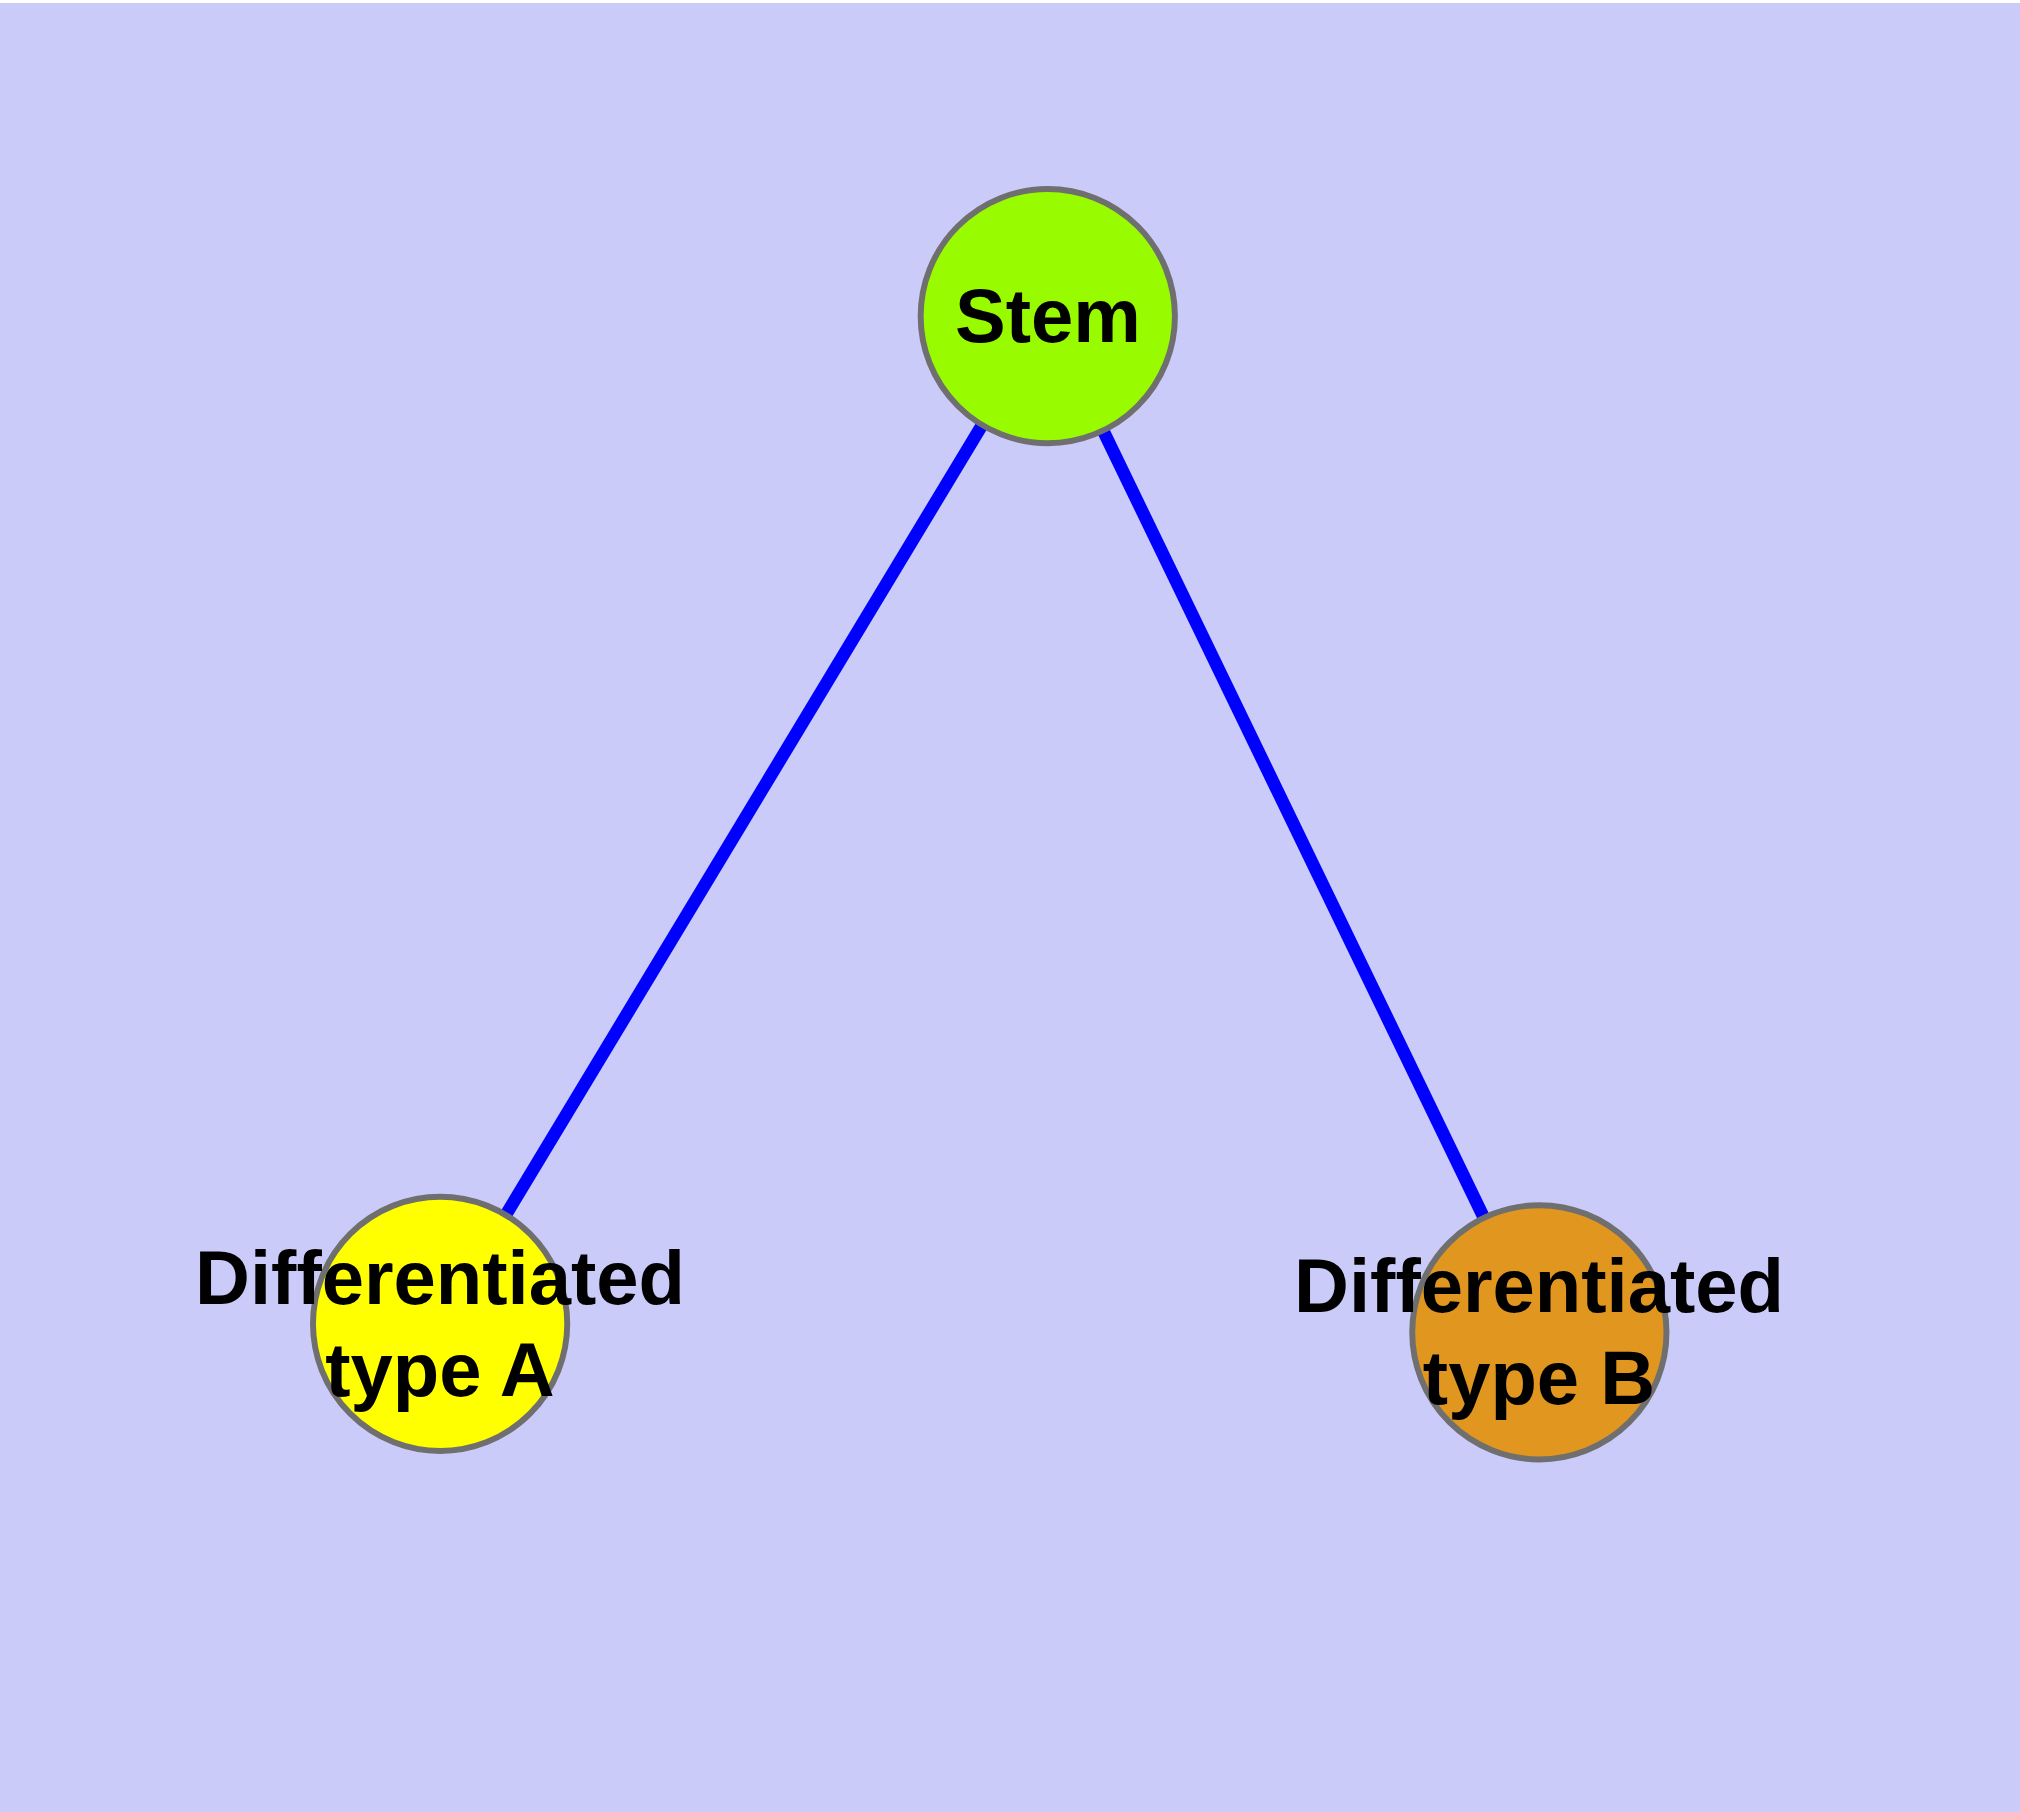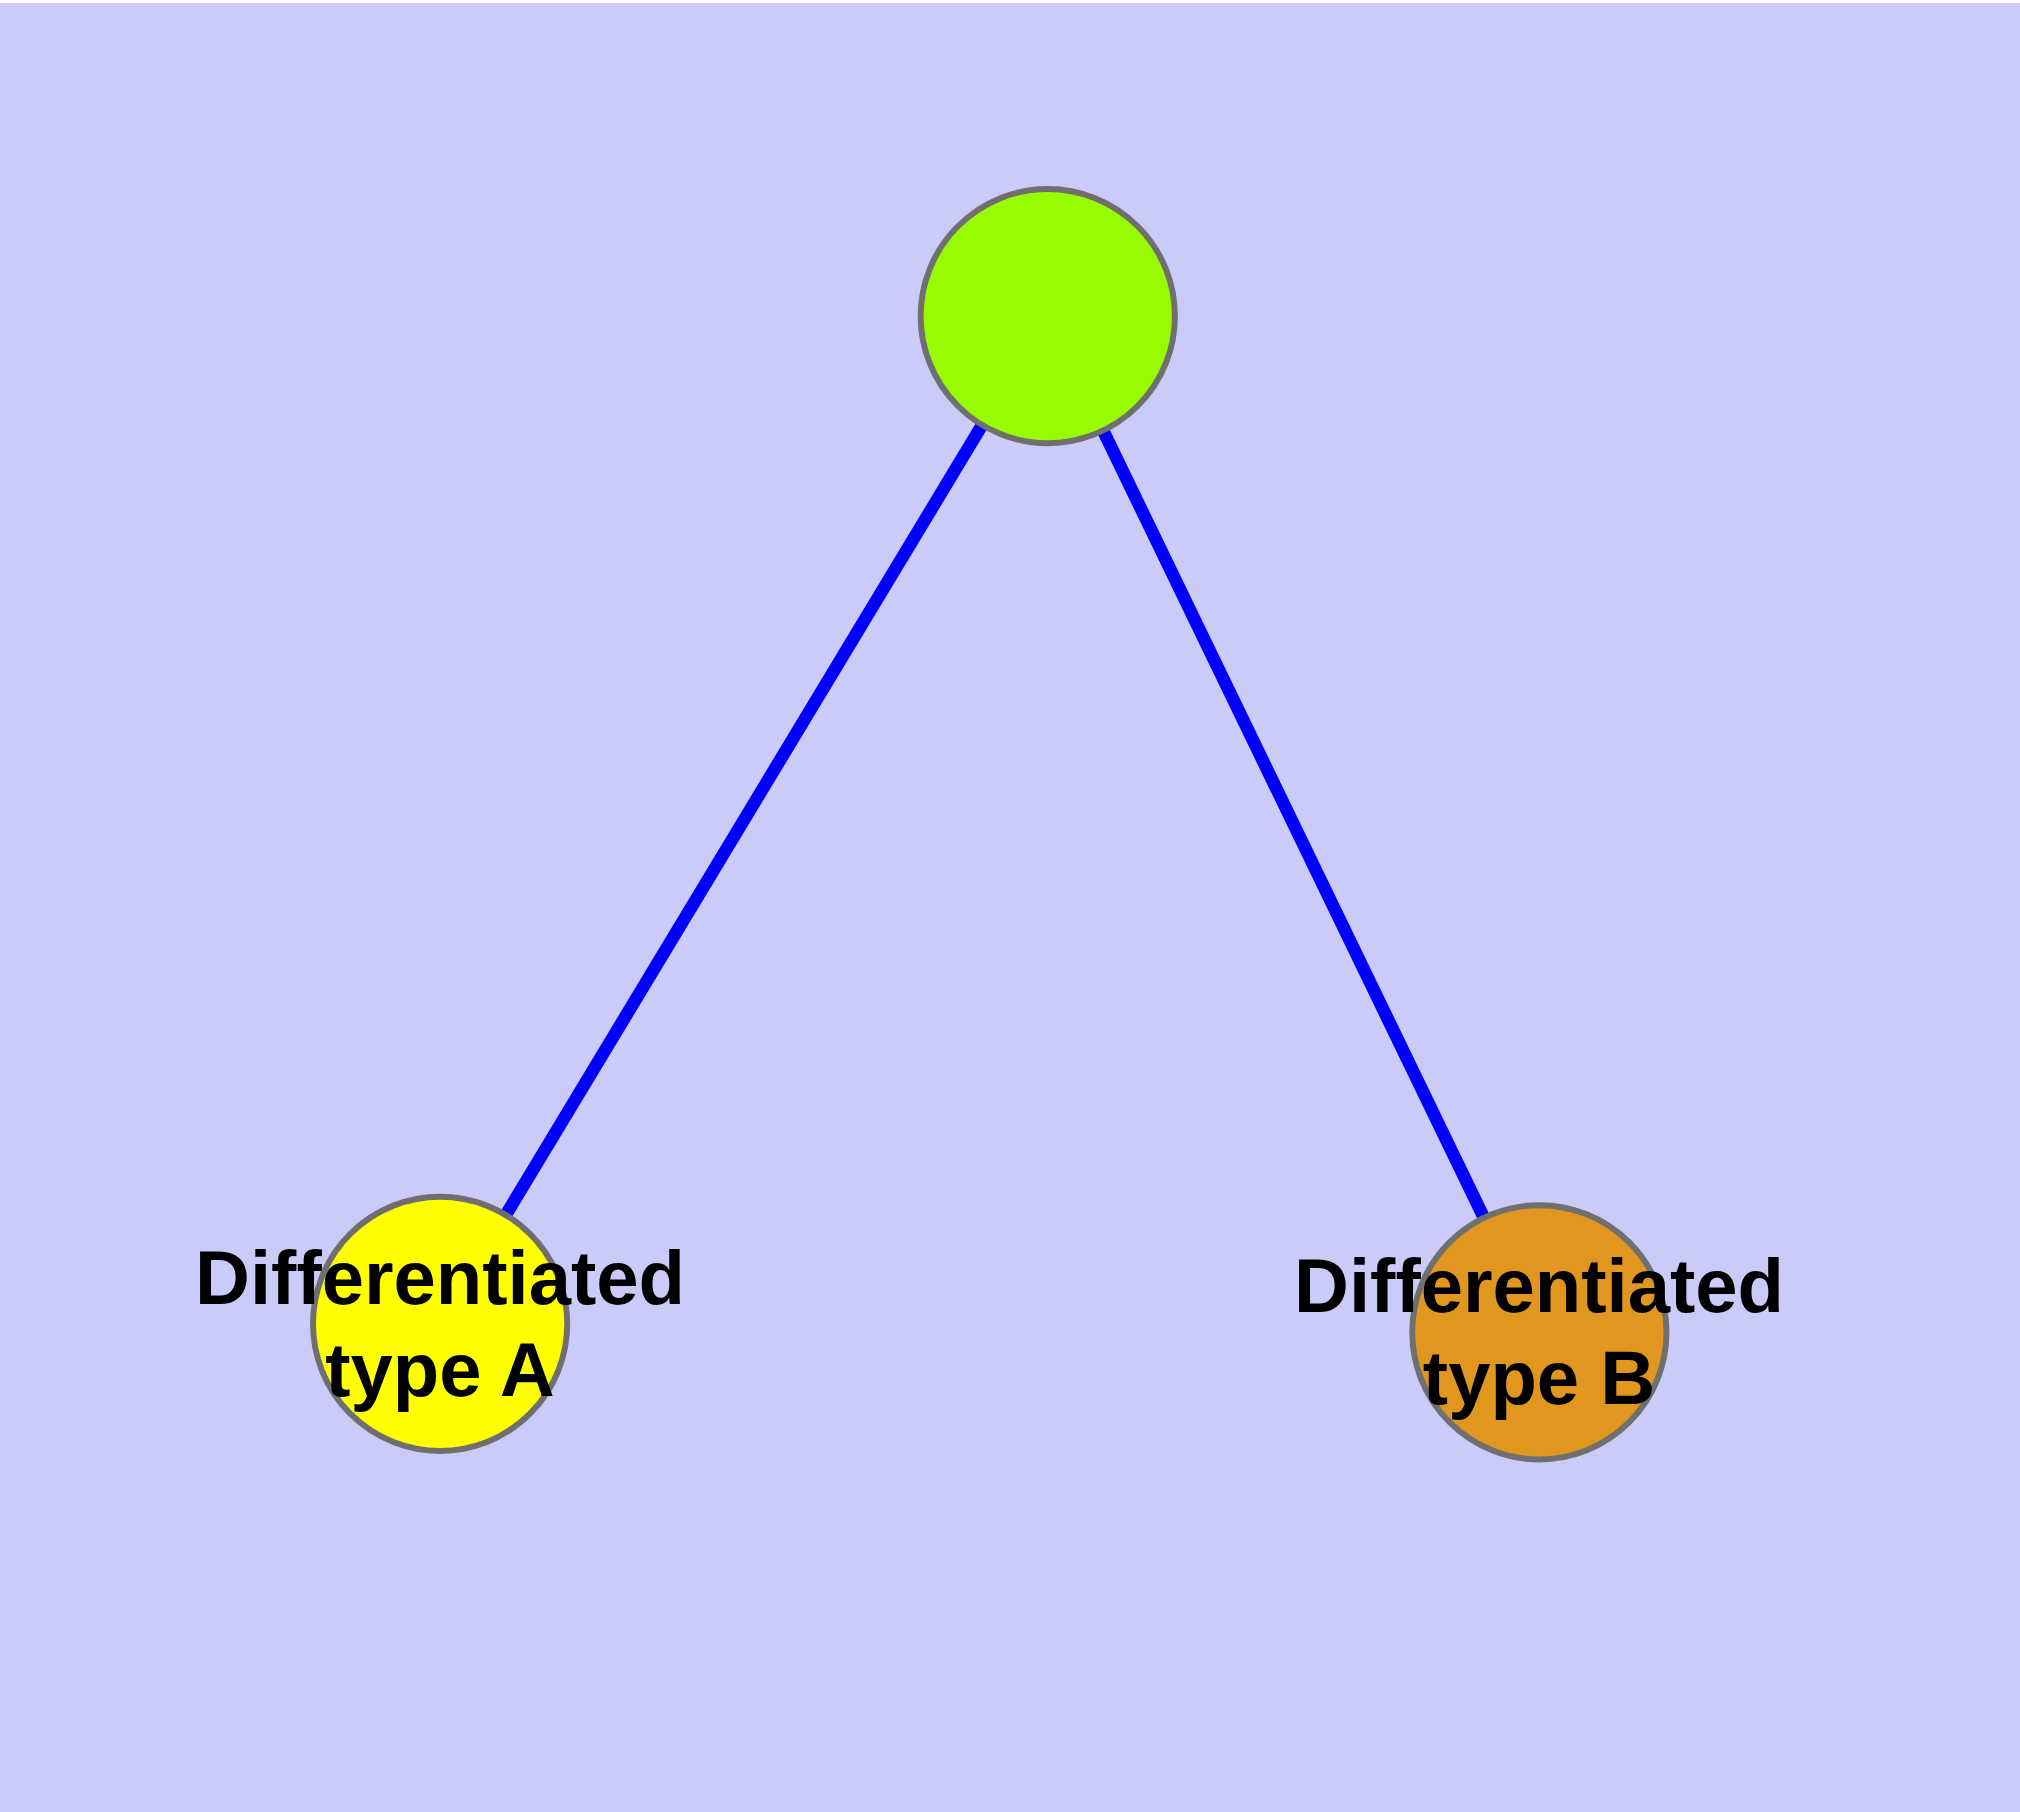--- a/index.html
+++ b/index.html
@@ -50,20 +50,21 @@
 
 <div class="canvas" style="background: rgb(203, 203, 250);">
   <svg width="2021" height="1812" viewBox="0 0 2384 2138">
     <line x1="1236" y1="373" x2="519" y2="1562" stroke="#0000ff" stroke-width="15"></line>
     <line x1="1236" y1="373" x2="1816" y2="1572" stroke="#0000ff" stroke-width="15"></line>
     <circle cx="1236" cy="373" r="150" fill="#98fb00" stroke="#6f6f6f" stroke-width="7"></circle>
     <circle cx="519" cy="1562" r="150" fill="#ffff00" stroke="#6f6f6f" stroke-width="7"></circle>
     <circle cx="1816" cy="1572" r="150" fill="#e0961f" stroke="#6f6f6f" stroke-width="7"></circle>
   </svg>
 
+  <div class="node-label" style="left: 1048px; top: 316px;">Stem</div>
   <div class="node-label" style="left: 440px; top: 1324px;">Differentiated
 type A</div>
   <div class="node-label" style="left: 1539px; top: 1332px;">Differentiated
 type B</div>
 
   <div class="top-strip"></div>
 </div>
 
 
 </body></html>

